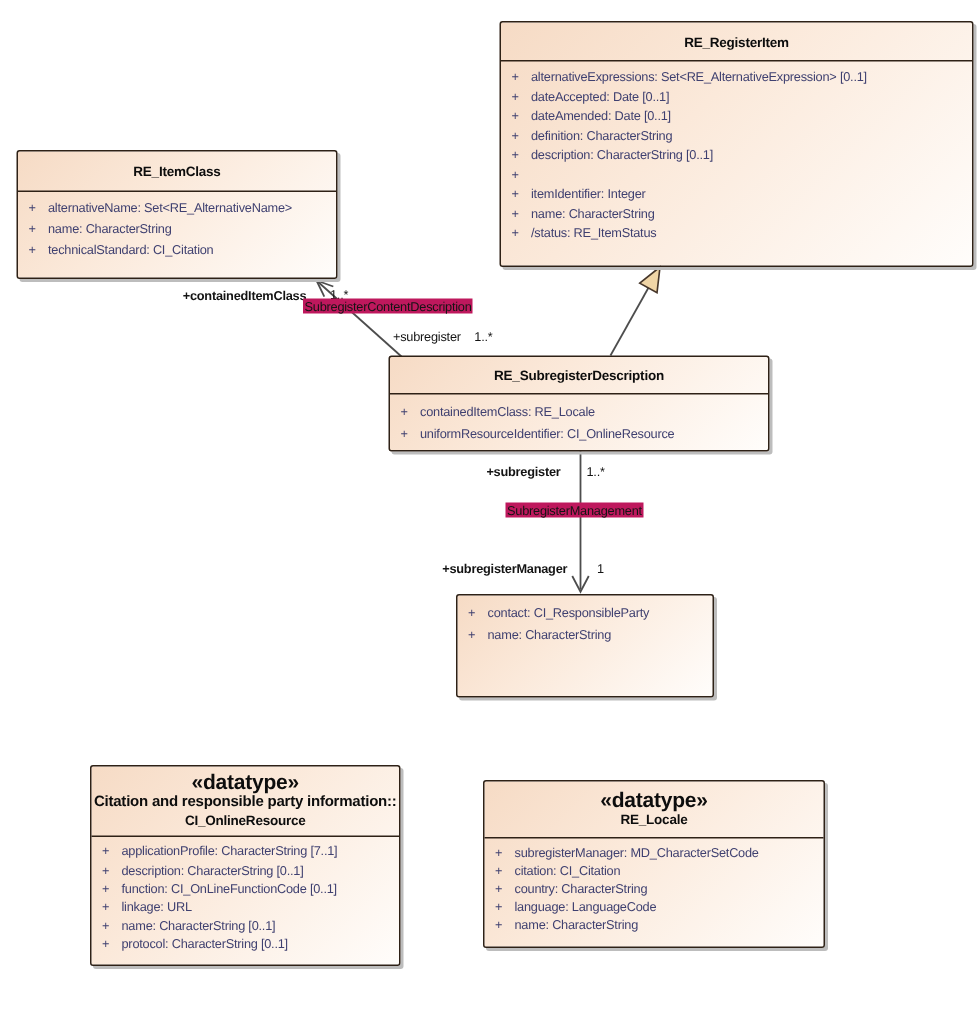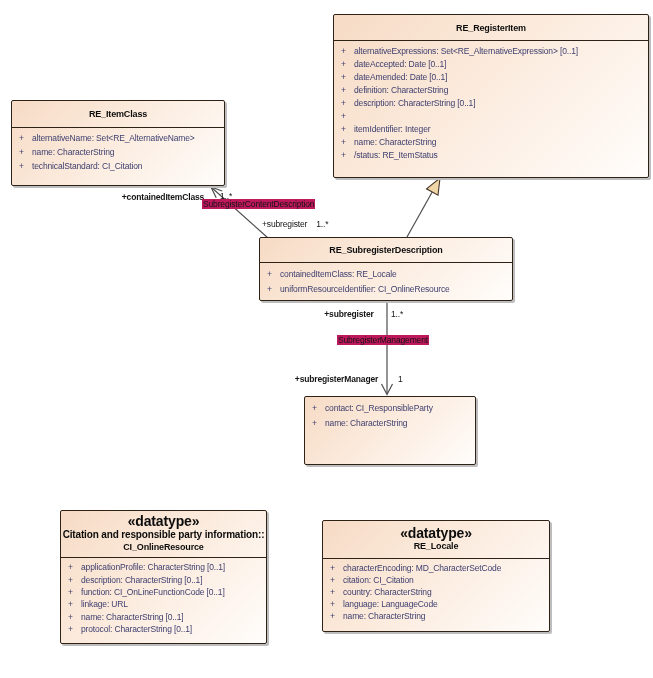--- a/index.html
+++ b/index.html
@@ -150,21 +150,21 @@
 
   <div class="uml-box b5" style="left:60px;top:510px;width:207px;height:134px">
     <div class="title">
       <div class="stereo">«datatype»</div>
       <div class="qual">Citation and responsible party information::</div>
       <div class="tname">CI_OnlineResource</div>
     </div>
     <div class="attrs">
       <div class="arow">
           <span class="vis">+</span>
-          <span class="atx">applicationProfile: CharacterString [0..1]</span>
+          <span class="atx">applicationProfile: CharacterString [7..1]</span>
         </div>
       <div class="arow">
           <span class="vis">+</span>
           <span class="atx">description: CharacterString [0..1]</span>
         </div>
       <div class="arow">
           <span class="vis">+</span>
           <span class="atx">function: CI_OnLineFunctionCode [0..1]</span>
         </div>
       <div class="arow">
@@ -183,21 +183,21 @@
   </div>
 
   <div class="uml-box b6" style="left:322px;top:520px;width:228px;height:112px">
     <div class="title">
       <div class="stereo">«datatype»</div>
       <div class="tname">RE_Locale</div>
     </div>
     <div class="attrs">
       <div class="arow">
           <span class="vis">+</span>
-          <span class="atx">characterEncoding: MD_CharacterSetCode</span>
+          <span class="atx">subregisterManager: MD_CharacterSetCode</span>
         </div>
       <div class="arow">
           <span class="vis">+</span>
           <span class="atx">citation: CI_Citation</span>
         </div>
       <div class="arow">
           <span class="vis">+</span>
           <span class="atx">country: CharacterString</span>
         </div>
       <div class="arow">

